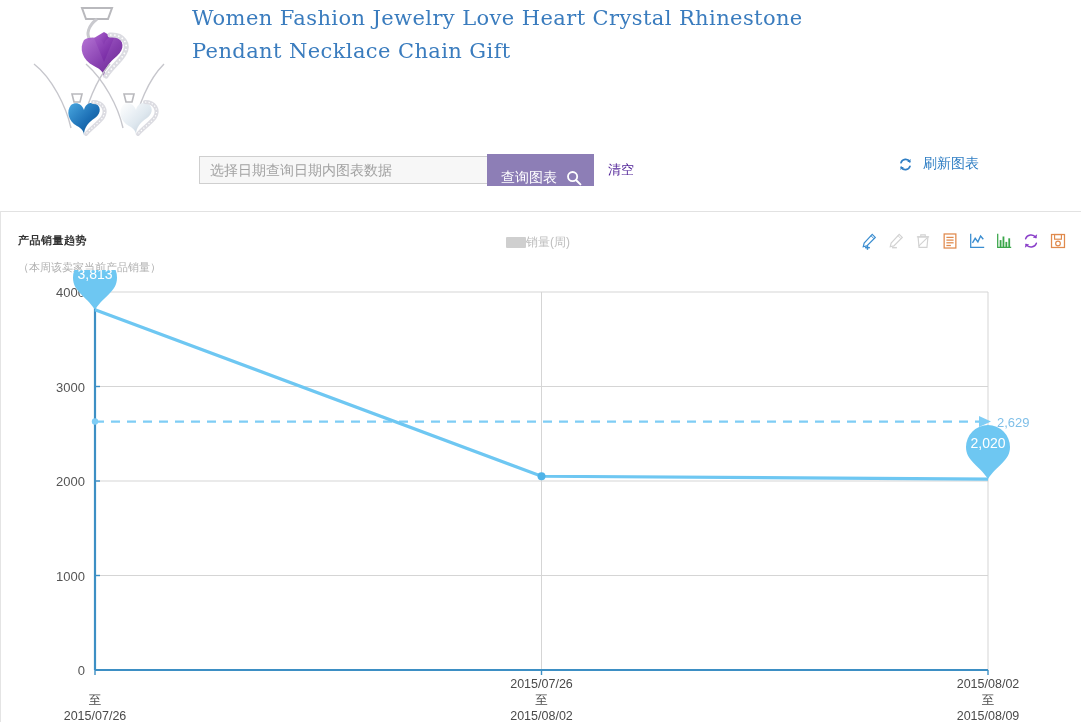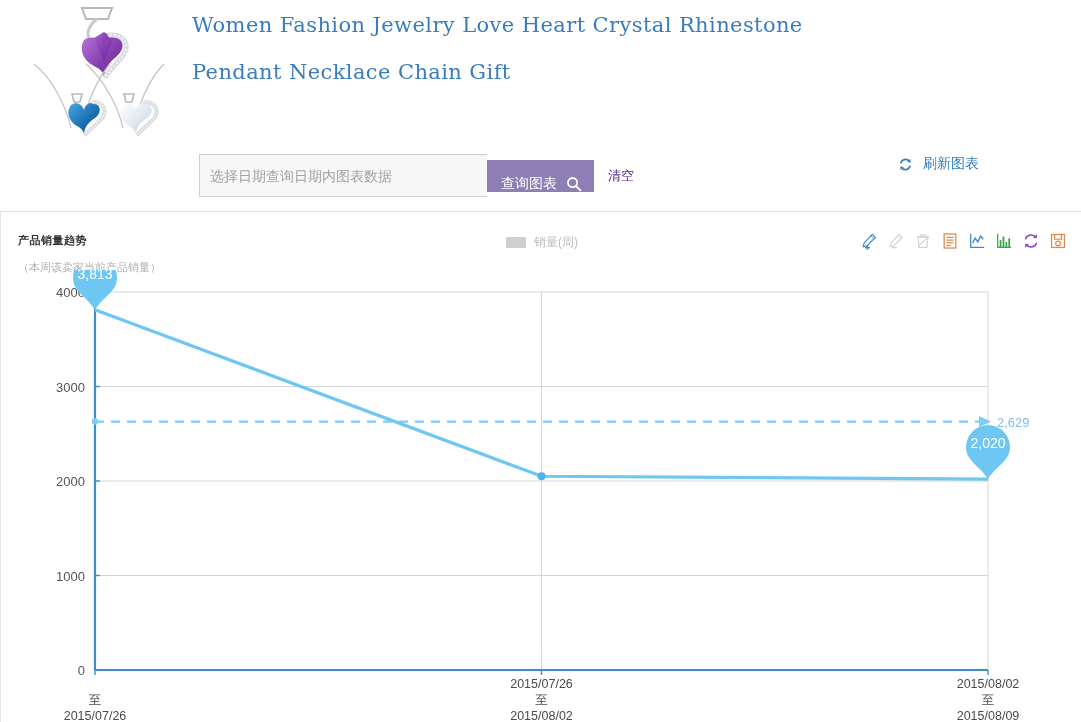--- a/index.html
+++ b/index.html
@@ -26,37 +26,37 @@
   }
   .pi-svg { display:block; width:145px; height:152px; }
 
   .product-title {
     position: absolute;
     left: 192px;
     top: 2px;
     width: 700px;
     font-family: "DejaVu Serif", "Liberation Serif", serif;
     font-size: 21px;
-    line-height: 47px;
+    line-height: 33px;
     color: #3a7cbe;
     letter-spacing: 0.4px;
     white-space: pre-wrap;
   }
 
   
   .query-row {
     position: absolute;
     left: 199px;
     top: 154px;
     display: flex;
     align-items: center;
   }
   .date-input {
     width: 288px;
-    height: 43px;
+    height: 28px;
     box-sizing: border-box;
     border: 1px solid #cfcfcf;
     border-right: none;
     background: #f7f7f7;
     font-size: 14px;
     color: #c2410c;
     padding: 0 10px;
     outline: none;
     font-family: "Liberation Sans", sans-serif;
   }
@@ -130,21 +130,20 @@
     font-size: 11px;
     color: #b0b0b0;
   }
 
   .legend {
     position: absolute;
     left: 506px;
     top: 234px;
     display: flex;
     align-items: center;
-    gap: 8px;
     font-size: 12px;
     color: #bdbdbd;
   }
   .legend-swatch {
     width: 20px;
     height: 11px;
     background: #cfcfcf;
     border-radius: 1px;
     display: block;
   }

